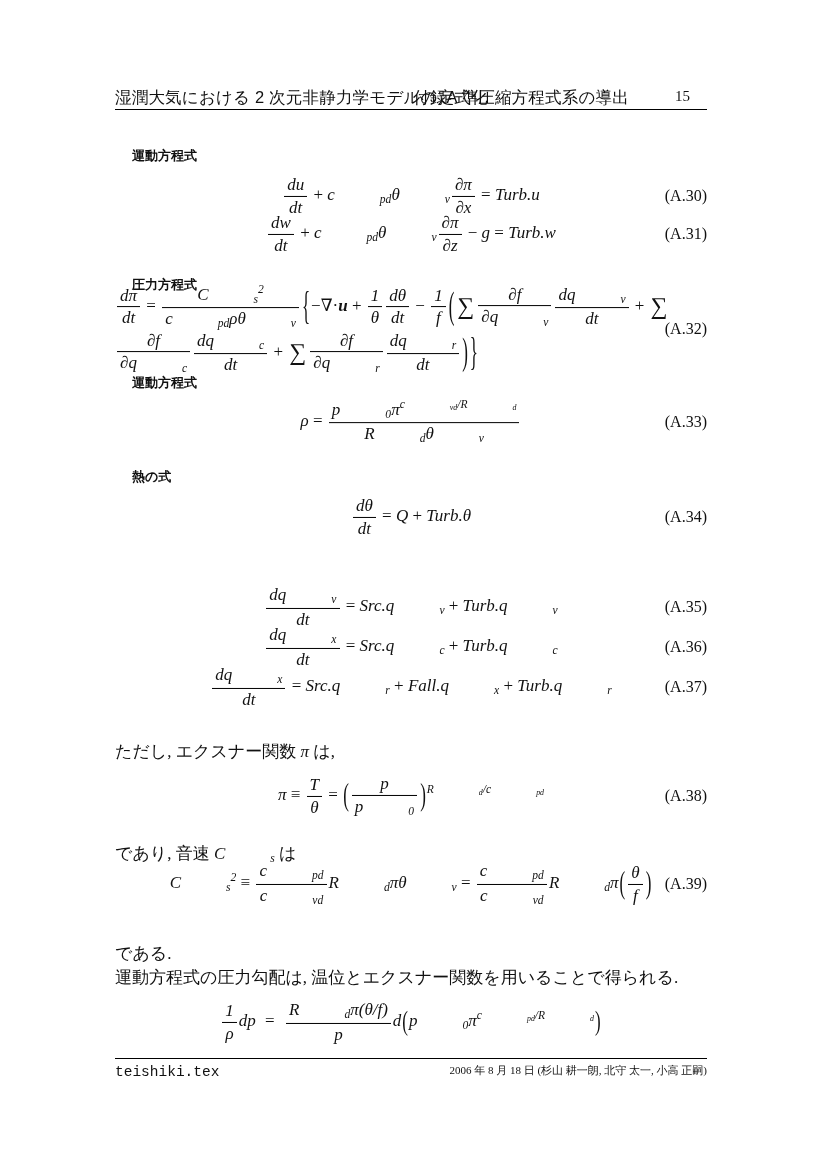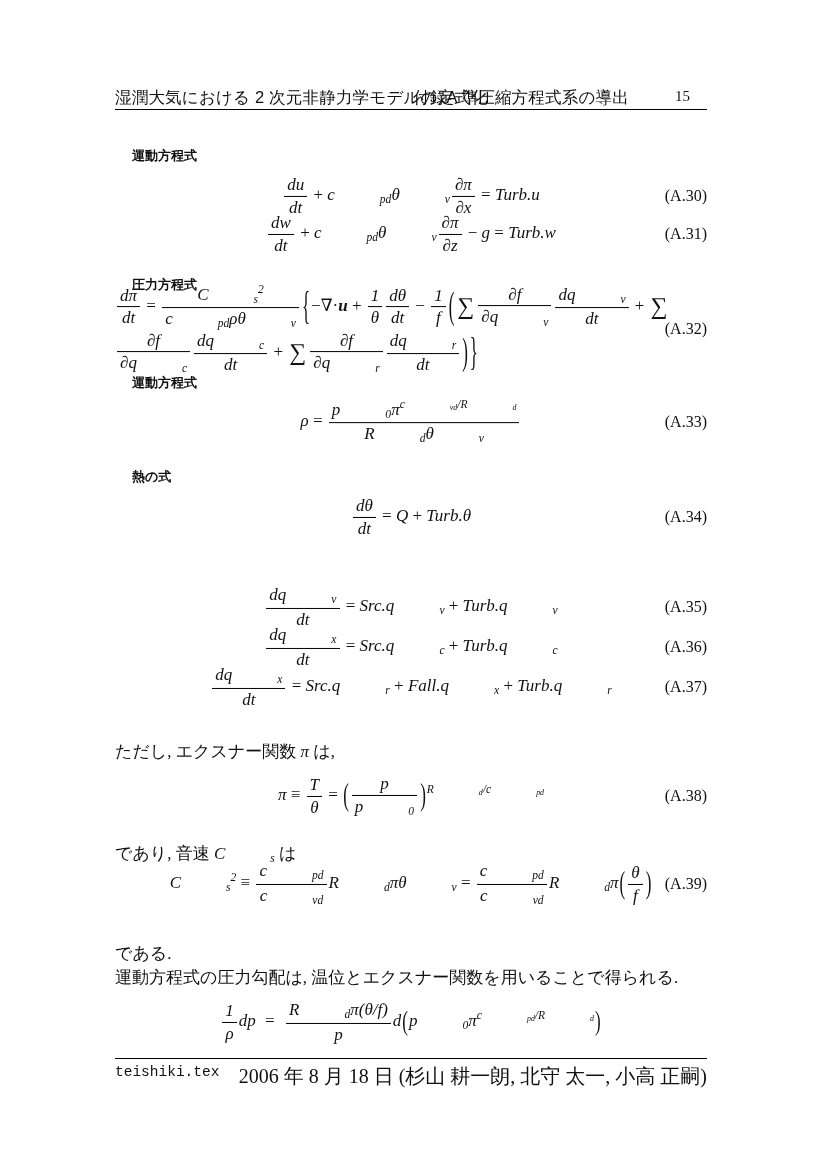--- a/index.html
+++ b/index.html
@@ -38,21 +38,21 @@
   .fden{display:block;padding:1px 3px 0 3px;}
   .mdel{display:inline-block;transform-origin:50% 50%;vertical-align:middle;
         font-weight:400;margin:0 1px;}
   .mbig{vertical-align:-0.12em;margin:0 2px;}
   .msp{display:inline-block;}
 
   
   .footer-rule{position:absolute;left:115px;width:592px;top:1058px;border-top:1.3px solid #000;}
   .footer-left{position:absolute;left:115px;top:1064px;font-size:14.5px;
         font-family:"Liberation Mono","DejaVu Sans Mono",monospace;}
-  .footer-right{position:absolute;right:119px;top:1063px;font-size:20px;white-space:pre;}
+  .footer-right{position:absolute;right:119px;top:1063px;font-size:11px;white-space:pre;}
 </style>
 </head>
 <body>
 
 <div class="page">
 
   <span class="header-title ht1">湿潤大気における 2 次元非静力学モデルの定式化</span>
   <span class="header-title ht2">付録A 準圧縮方程式系の導出</span>
   <span class="header-page">15</span>
   <div class="header-rule"></div>

